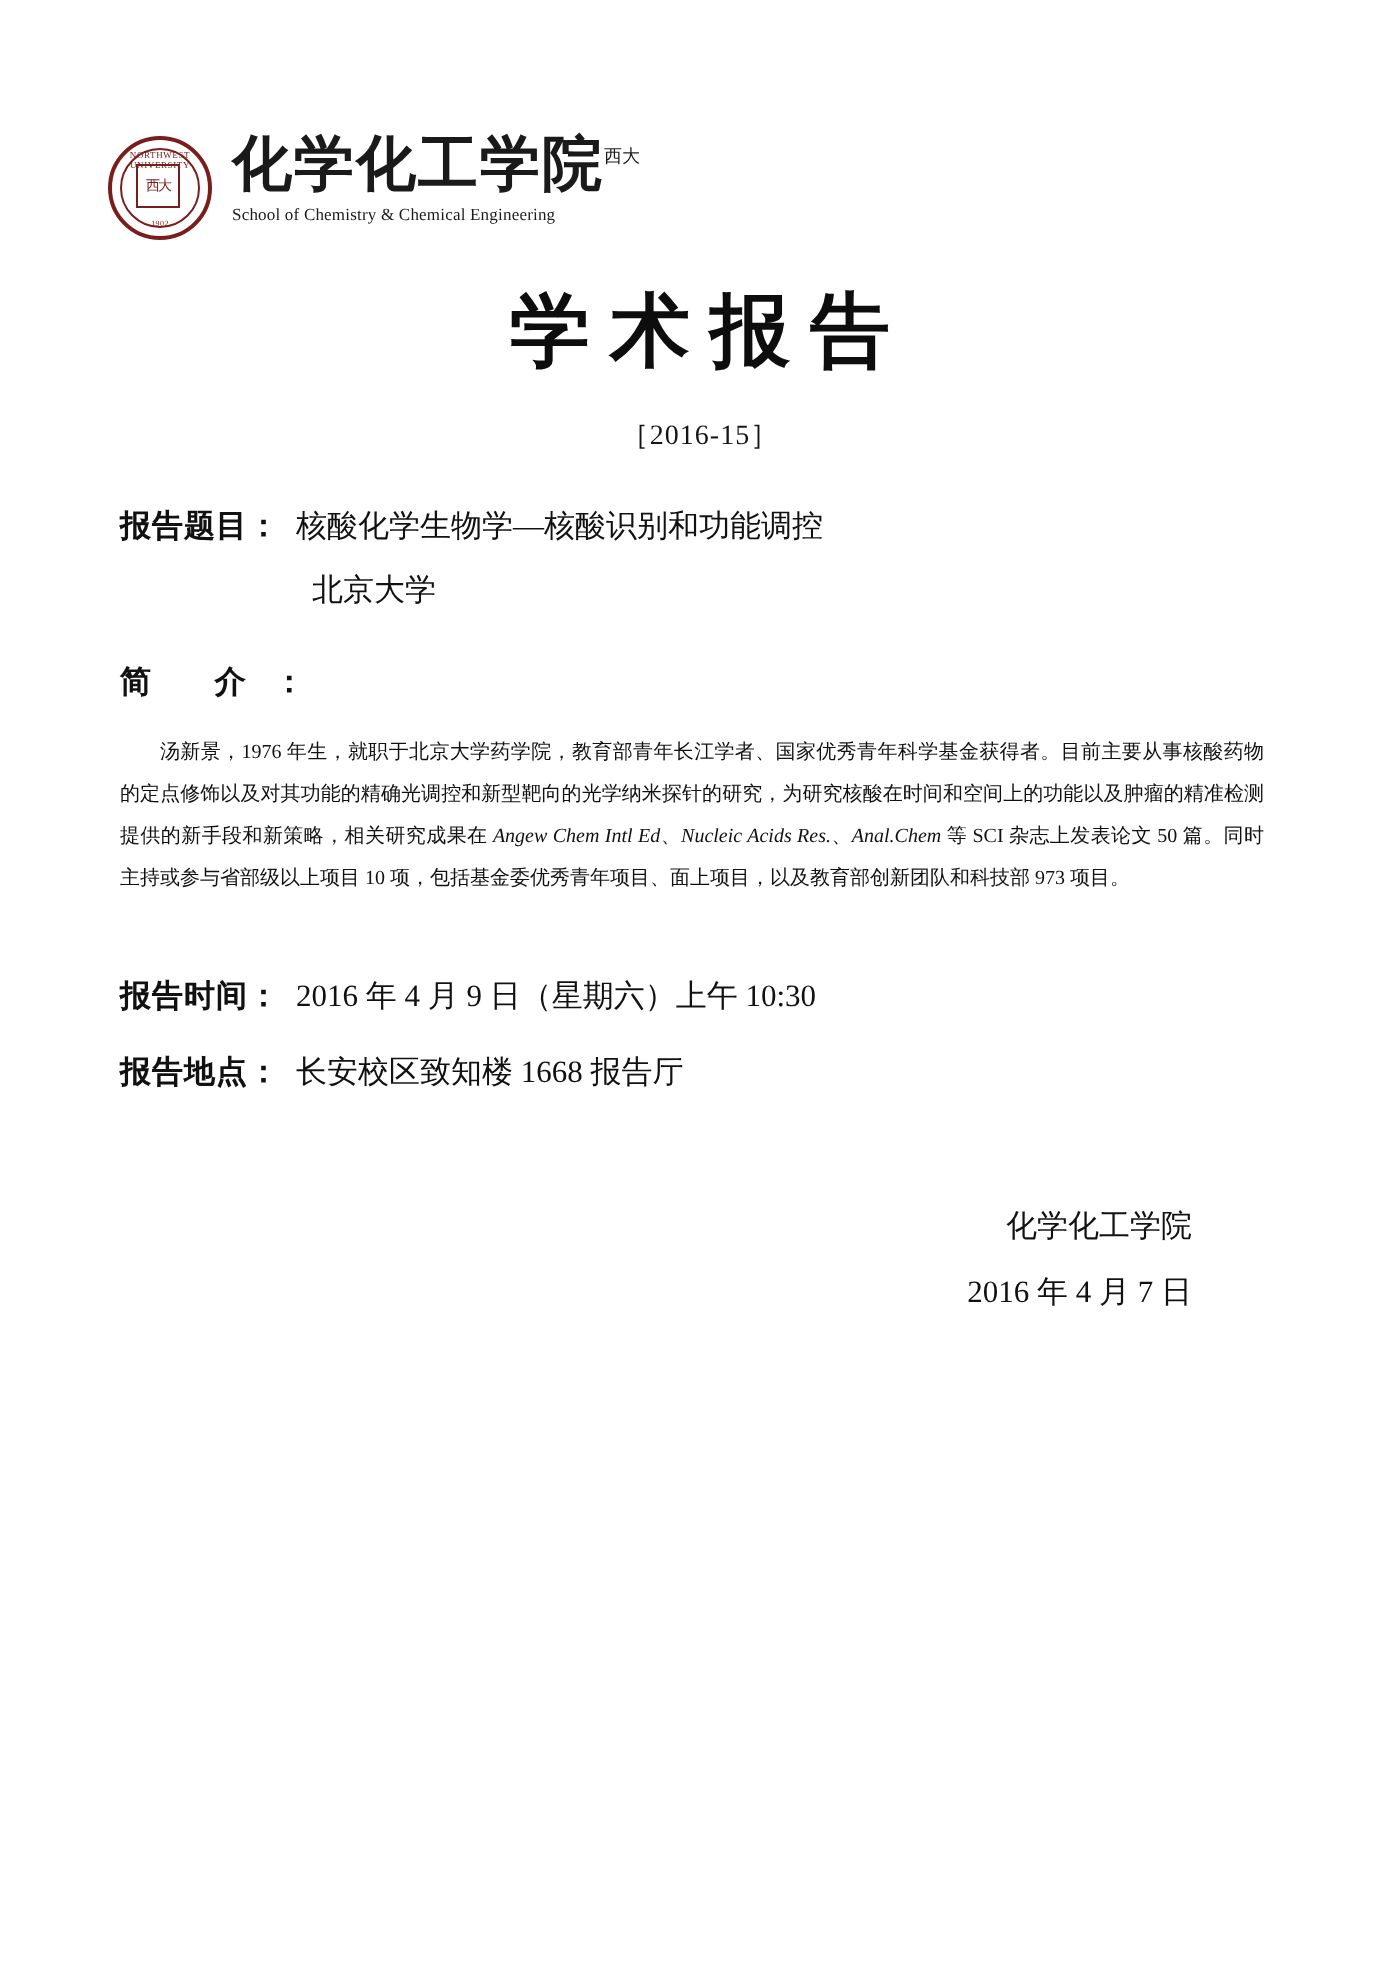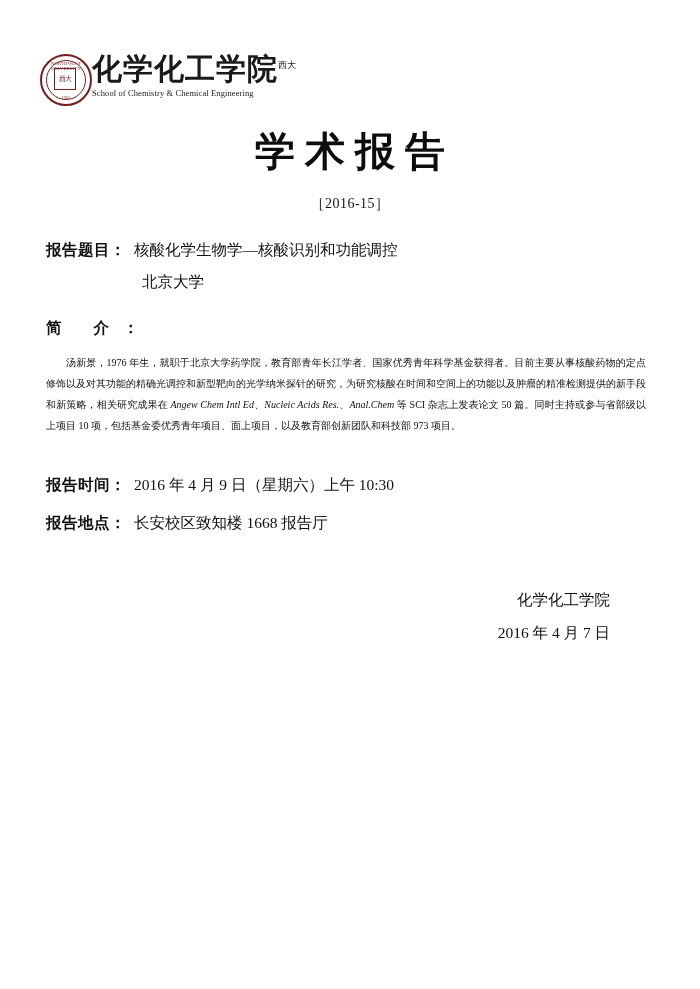--- a/index.html
+++ b/index.html
@@ -13,21 +13,21 @@
     font-family: "Liberation Serif", "DejaVu Serif", serif;
     color: #111111;
     position: relative;
     overflow: hidden;
   }
   .page {
     width: 700px;
     height: 989px;
     position: relative;
     box-sizing: border-box;
-    padding: 2px;
+    padding: 16px;
   }
 
   
   .letterhead {
     display: flex;
     align-items: flex-start;
     padding: 48px 0 0 38px;
   }
   .seal {
     width: 48px;
@@ -72,21 +72,21 @@
     position: absolute;
     bottom: 4px;
     left: 0;
     right: 0;
     text-align: center;
     font-size: 4px;
     color: #7a1d1d;
     letter-spacing: 0.2px;
   }
   .school-block {
-    margin-left: 0;
+    margin-left: 10px;
     padding-top: 2px;
   }
   .school-cn {
     font-size: 30px;
     font-weight: bold;
     color: #1a1a1a;
     letter-spacing: 1px;
     font-family: "Liberation Serif", "DejaVu Serif", serif;
     line-height: 1.1;
     white-space: nowrap;

